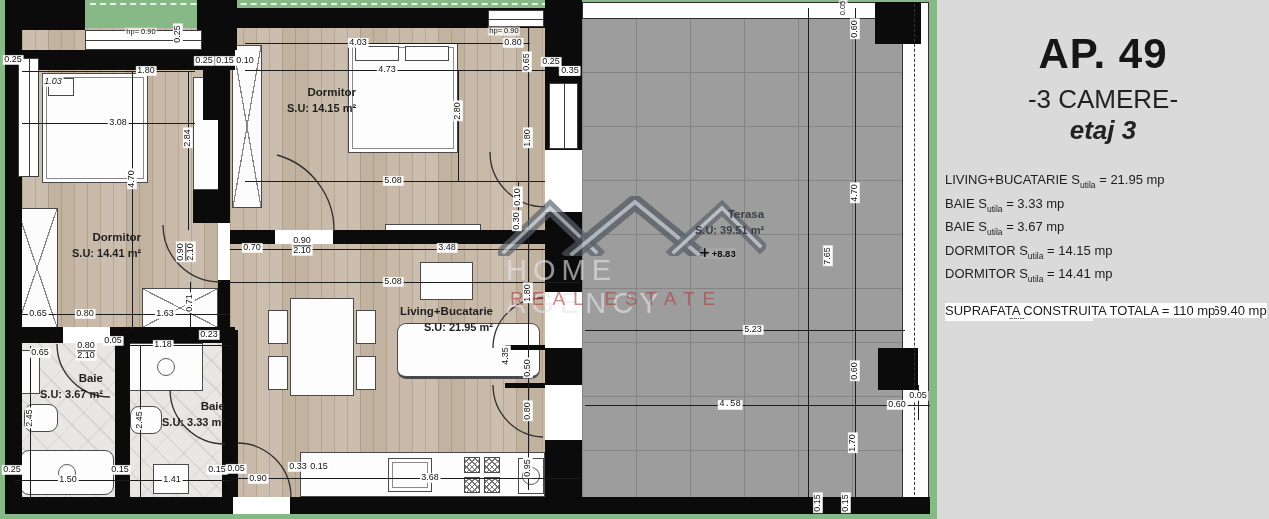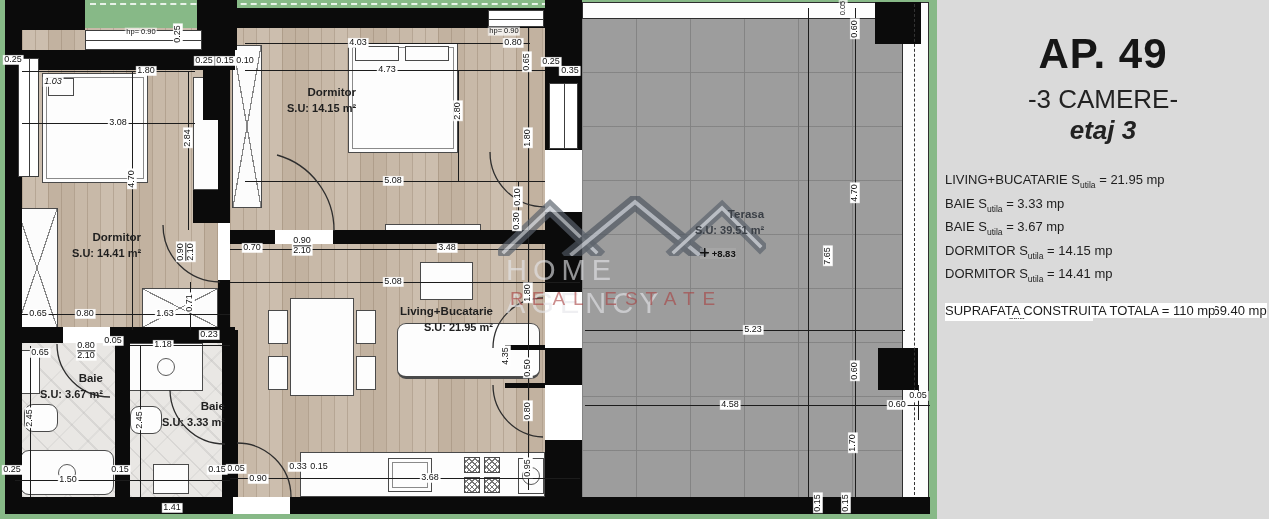--- a/index.html
+++ b/index.html
@@ -286,30 +286,30 @@
         <span class="dim" style="left: 209px; top: 335px;">0.23</span>
         <span class="dim" style="left: 113px; top: 341px;">0.05</span>
         <span class="dim" style="left: 163px; top: 345px;">1.18</span>
         <span class="dim" style="left: 40px; top: 353px;">0.65</span>
         <span class="dim" style="left: 86px; top: 351px;"><span>0.80</span><span class="t2">2.10</span></span>
         <span class="dim v" style="left: 30px; top: 418px;">2.45</span>
         <span class="dim v" style="left: 140px; top: 420px;">2.45</span>
         <span class="dim" style="left: 12px; top: 470px;">0.25</span>
         <span class="dim" style="left: 68px; top: 480px;">1.50</span>
         <span class="dim" style="left: 120px; top: 470px;">0.15</span>
-        <span class="dim" style="left: 172px; top: 508px;">1.41</span>
+        <span class="dim" style="left: 172px; top: 480px;">1.41</span>
         <span class="dim" style="left: 217px; top: 470px;">0.15</span>
         <span class="dim" style="left: 570px; top: 71px;">0.35</span>
         <span class="dim v sm" style="left: 843px; top: 8px;">0.05</span>
         <span class="dim v" style="left: 855px; top: 29px;">0.60</span>
         <span class="dim v" style="left: 855px; top: 193px;">4.70</span>
         <span class="dim v" style="left: 828px; top: 256px;">7.65</span>
         <span class="dim" style="left: 753px; top: 330px;">5.23</span>
         <span class="dim v" style="left: 855px; top: 371px;">0.60</span>
-        <span class="dim" style="left: 730px; top: 405px;">4.58</span>
+        <span class="dim" style="left: 730px; top: 405px; font-family: Liberation Mono, monospace;">4.58</span>
         <span class="dim" style="left: 897px; top: 405px;">0.60</span>
         <span class="dim" style="left: 918px; top: 396px;">0.05</span>
         <span class="dim v" style="left: 853px; top: 443px;">1.70</span>
         <span class="dim v" style="left: 818px; top: 503px;">0.15</span>
         <span class="dim v" style="left: 846px; top: 503px;">0.15</span>
         <span class="level" style="left: 700px; top: 248px; position: absolute;"><span class="lvicon"></span><span> +8.83</span></span>
       </div>
   </div>
 
   <div class="greensep"></div>

